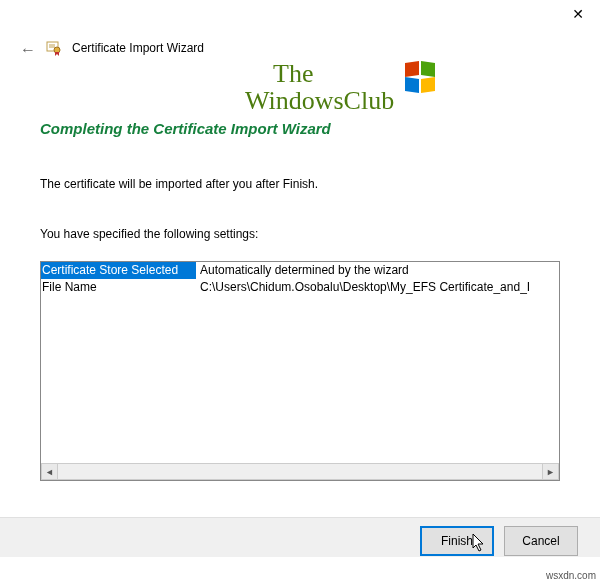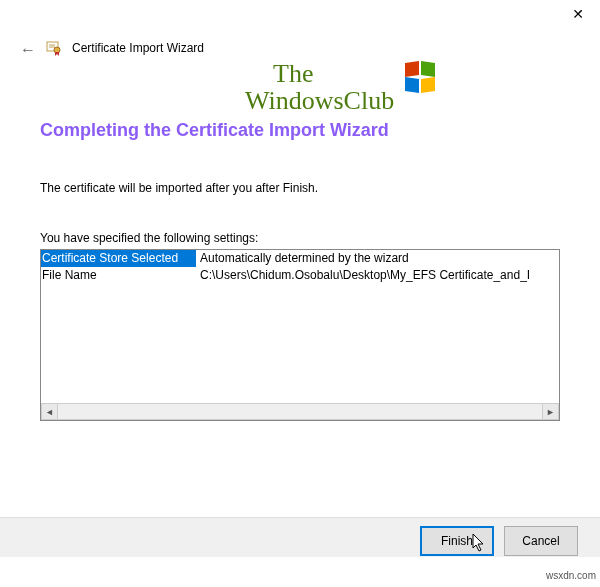--- a/index.html
+++ b/index.html
@@ -64,36 +64,37 @@
   .wm-r { background:#d83b01; left:0; top:0; transform: skewY(-8deg); }
   .wm-g { background:#4ca20b; left:16px; top:0; transform: skewY(8deg);}
   .wm-b { background:#0078d4; left:0; top:16px; transform: skewY(8deg);}
   .wm-y { background:#ffb900; left:16px; top:16px; transform: skewY(-8deg);}
   .content {
     position: absolute;
     left: 40px; right: 40px;
     top: 120px;
   }
   .heading {
-    color: #8b5cf6;
-    font-size: 18px;
+    color: #15803d;
+    font-size: 15px;
     font-weight: 600;
     margin-bottom: 40px;
+    font-style: italic;
   }
   .instr {
     font-size: 12px;
     margin-bottom: 36px;
   }
   .settings-label {
     font-size: 12px;
-    margin-bottom: 4px;
+    margin-bottom: 20px;
   }
   .list-frame {
     border: 1px solid #888;
-    height: 172px;
+    height: 220px;
     position: relative;
     background: #fff;
     padding-left: 16px;
   }
   .list-body {
     position: absolute;
     top: 0; left: 0; right: 0;
     overflow: hidden;
   }
   .row { display: flex; font-size: 12px; line-height: 17px; height: 17px; }

